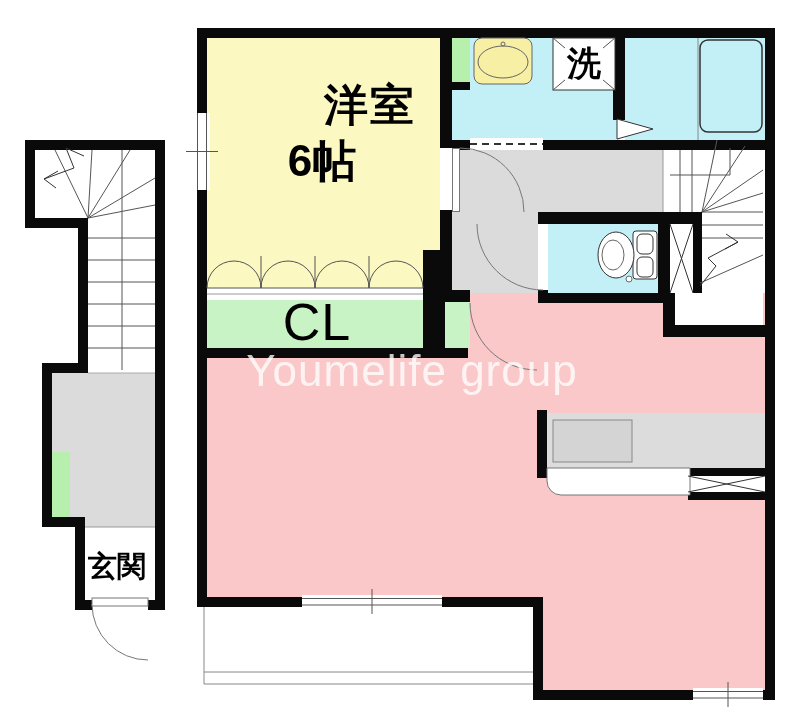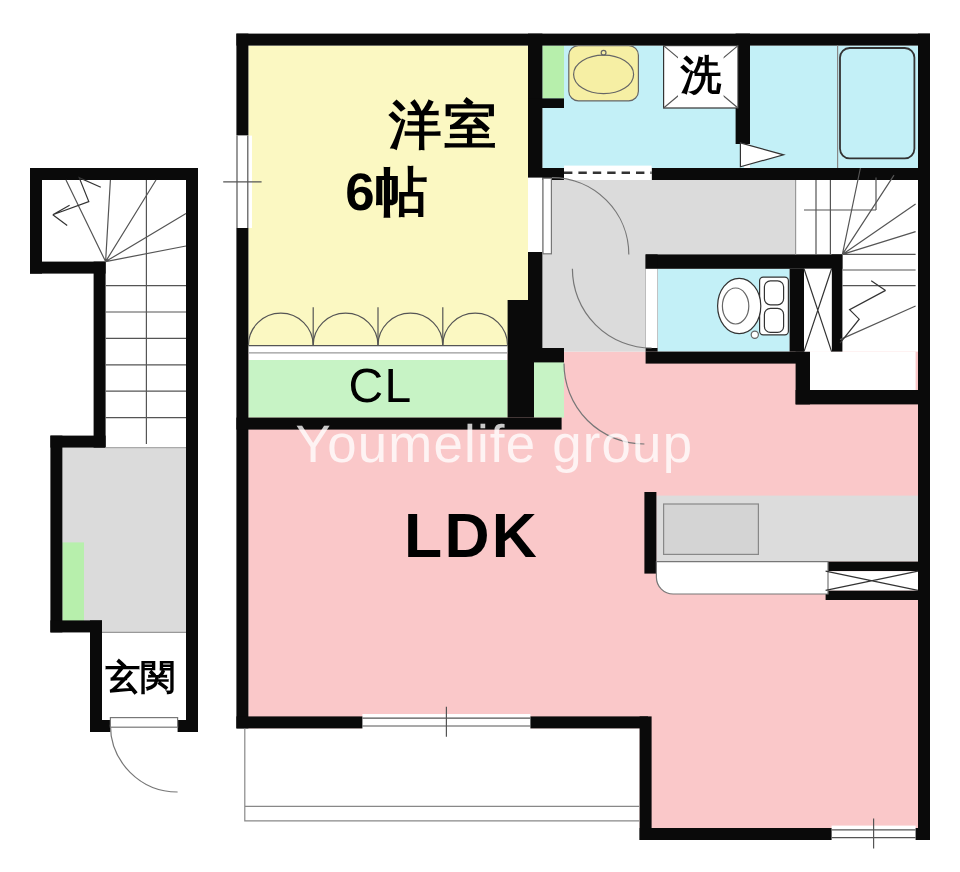--- a/index.html
+++ b/index.html
@@ -3,21 +3,21 @@
 <meta charset="utf-8">
 <style>
   html,body{margin:0;padding:0;background:#fff;}
   #stage{position:relative;width:800px;height:727px;background:#ffffff;overflow:hidden;
          font-family:"Liberation Sans","DejaVu Sans",sans-serif;}
   #plan-svg{position:absolute;left:0;top:0;}
   .lbl{position:absolute;transform:translate(-50%,-50%);color:#000;white-space:nowrap;
        font-family:"Liberation Sans","DejaVu Sans",sans-serif;line-height:1;}
   .lbl-yoshitsu{font-size:44px;font-weight:600;letter-spacing:2px;margin-left:48px;}
   .lbl-size{font-size:44px;font-weight:600;}
-  .lbl-cl{font-size:40px;font-weight:400;letter-spacing:1px;}
+  .lbl-cl{font-size:52px;font-weight:400;letter-spacing:1px;}
   .lbl-ldk{font-size:52px;font-weight:600;letter-spacing:2px;}
   .lbl-ldksize{font-size:48px;font-weight:600;}
   .lbl-sen{font-size:34px;font-weight:600;background:#fff;padding:1px 2px;}
   .lbl-genkan{font-size:29px;font-weight:700;}
   .watermark{position:absolute;transform:translate(-50%,-50%);color:rgba(255,255,255,0.78);
        font-size:44px;font-weight:400;letter-spacing:1px;white-space:nowrap;}
 </style>
 </head>
 <body>
 
@@ -165,18 +165,17 @@
 
     <rect x="553" y="420" width="79" height="42" fill="#D4D4D4" stroke="#888"></rect>
     <path d="M547,468 h143 v27 h-129 a14,14 0 0 1 -14,-14 z" fill="#fff" stroke="#777"></path>
     <path d="M688,476 L765,492 M765,476 L688,492" stroke="#333" fill="none"></path>
   </g>
 </svg>
 
 <div class="lbl lbl-yoshitsu" style="left:322px;top:105px;">洋室</div>
 <div class="lbl lbl-size" style="left:322px;top:161px;">6帖</div>
 <div class="lbl lbl-cl" style="left:317px;top:322px;">CL</div>
-<div class="lbl lbl-ldk" style="left:393px;top:447px;">LDK</div>
 <div class="lbl lbl-sen" style="left:584px;top:63px;">洗</div>
 <div class="lbl lbl-genkan" style="left:117px;top:566px;">玄関</div>
 <div class="watermark" style="left:380px;top:371px;margin-left:32px;">Youmelife group</div>
 
 </div>
 
 </body></html>

